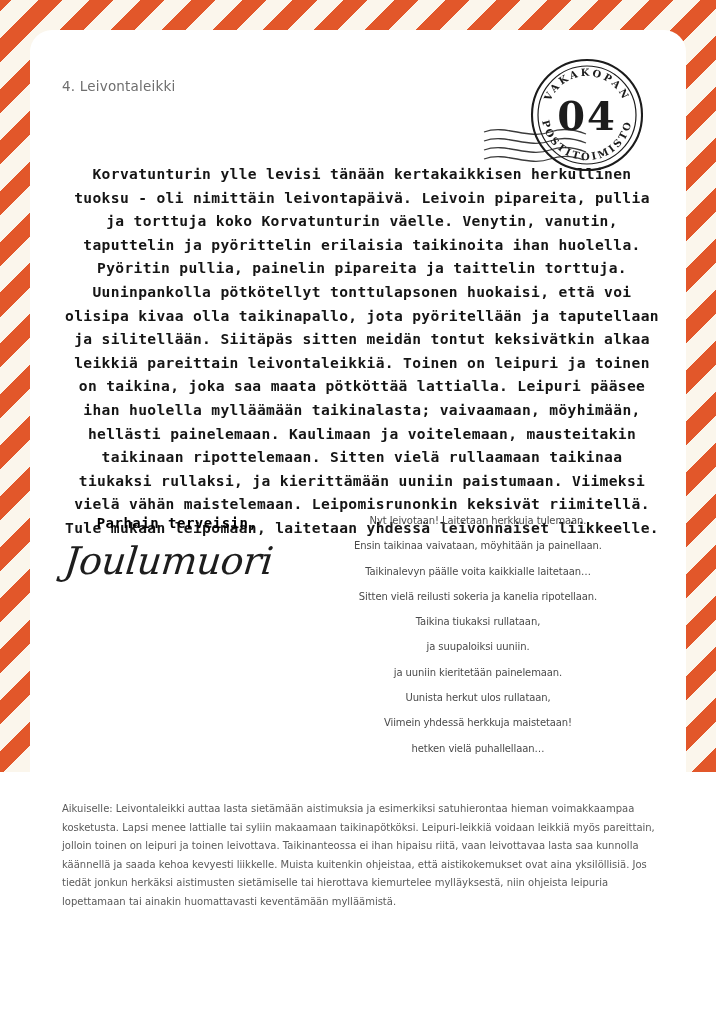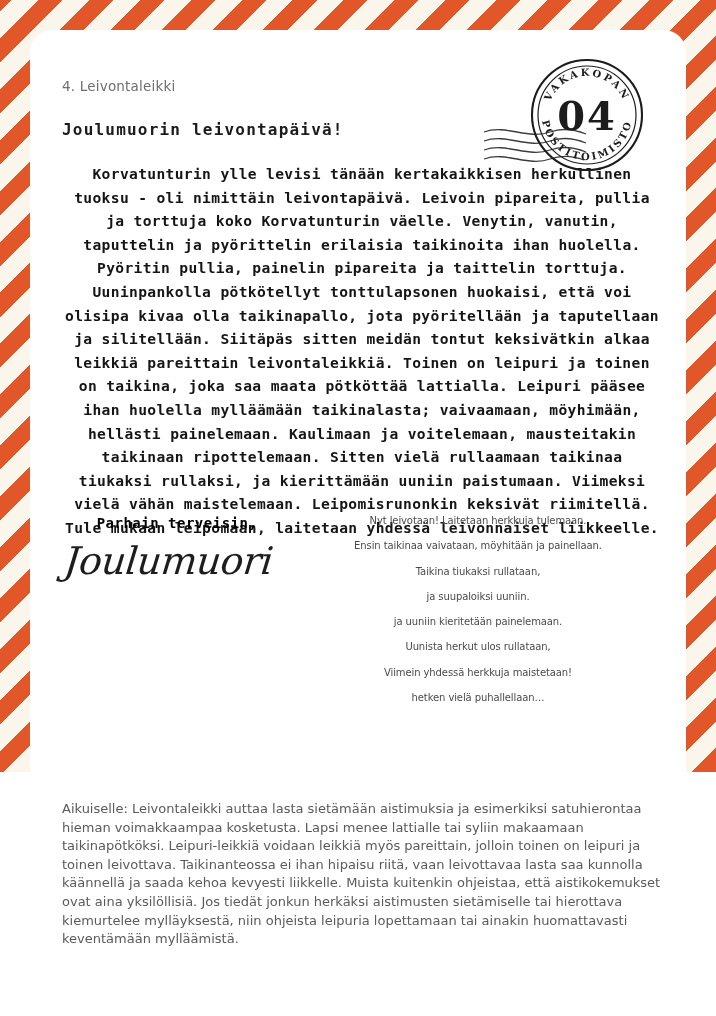--- a/index.html
+++ b/index.html
@@ -121,21 +121,21 @@
     letter-spacing: -0.1px;
   }
   .poem .poem-line { display: block; white-space: nowrap; }
 
   
   .footer-note {
     position: absolute;
     left: 32px;
     top: 770px;
     width: 600px;
-    font-size: 13px;
+    font-size: 10px;
     line-height: 18.6px;
     color: #5a5a5a;
     font-family: "DejaVu Sans", sans-serif;
     text-align: left;
   }
 
   
   #stamp {
     position: absolute;
     right: 36px;
@@ -161,32 +161,33 @@
 </style>
 </head>
 <body>
 
 <div id="envelope">
 
   <div id="letter-card">
 
     <div class="page-kicker">4. Leivontaleikki</div>
 
-    <div class="letter-title">Joulumuorin leivontapäivä!</div>
 
     <div class="letter-body">Korvatunturin ylle levisi tänään kertakaikkisen herkullinen tuoksu - oli nimittäin leivontapäivä. Leivoin pipareita, pullia ja torttuja koko Korvatunturin väelle. Venytin, vanutin, taputtelin ja pyörittelin erilaisia taikinoita ihan huolella. Pyöritin pullia, painelin pipareita ja taittelin torttuja. Uuninpankolla pötkötellyt tonttulapsonen huokaisi, että voi olisipa kivaa olla taikinapallo, jota pyöritellään ja taputellaan ja silitellään. Siitäpäs sitten meidän tontut keksivätkin alkaa leikkiä pareittain leivontaleikkiä. Toinen on leipuri ja toinen on taikina, joka saa maata pötköttää lattialla. Leipuri pääsee ihan huolella mylläämään taikinalasta; vaivaamaan, möyhimään, hellästi painelemaan. Kaulimaan ja voitelemaan, mausteitakin taikinaan ripottelemaan. Sitten vielä rullaamaan taikinaa tiukaksi rullaksi, ja kierittämään uuniin paistumaan. Viimeksi vielä vähän maistelemaan. Leipomisrunonkin keksivät riimitellä. Tule mukaan leipomaan, laitetaan yhdessä leivonnaiset liikkeelle.</div>
 
     <div class="closing">
       <div class="closing-line">Parhain terveisin,</div>
       <div class="signature">Joulumuori</div>
     </div>
 
     <div class="poem">
         <span class="poem-line">Nyt leivotaan! Laitetaan herkkuja tulemaan.</span>
         <span class="poem-line">Ensin taikinaa vaivataan, möyhitään ja painellaan.</span>
+        <span class="poem-line">Taikinalevyn päälle voita kaikkialle laitetaan…</span>
+        <span class="poem-line">Sitten vielä reilusti sokeria ja kanelia ripotellaan.</span>
         <span class="poem-line">Taikina tiukaksi rullataan,</span>
         <span class="poem-line">ja suupaloiksi uuniin.</span>
         <span class="poem-line">ja uuniin kieritetään painelemaan.</span>
         <span class="poem-line">Uunista herkut ulos rullataan,</span>
         <span class="poem-line">Viimein yhdessä herkkuja maistetaan!</span>
         <span class="poem-line">hetken vielä puhallellaan…</span>
       </div>
 
     <div class="footer-note">Aikuiselle: Leivontaleikki auttaa lasta sietämään aistimuksia ja esimerkiksi satuhierontaa hieman voimakkaampaa kosketusta. Lapsi menee lattialle tai syliin makaamaan taikinapötköksi. Leipuri-leikkiä voidaan leikkiä myös pareittain, jolloin toinen on leipuri ja toinen leivottava. Taikinanteossa ei ihan hipaisu riitä, vaan leivottavaa lasta saa kunnolla käännellä ja saada kehoa kevyesti liikkelle. Muista kuitenkin ohjeistaa, että aistikokemukset ovat aina yksilöllisiä. Jos tiedät jonkun herkäksi aistimusten sietämiselle tai hierottava kiemurtelee mylläyksestä, niin ohjeista leipuria lopettamaan tai ainakin huomattavasti keventämään mylläämistä.</div>
 

